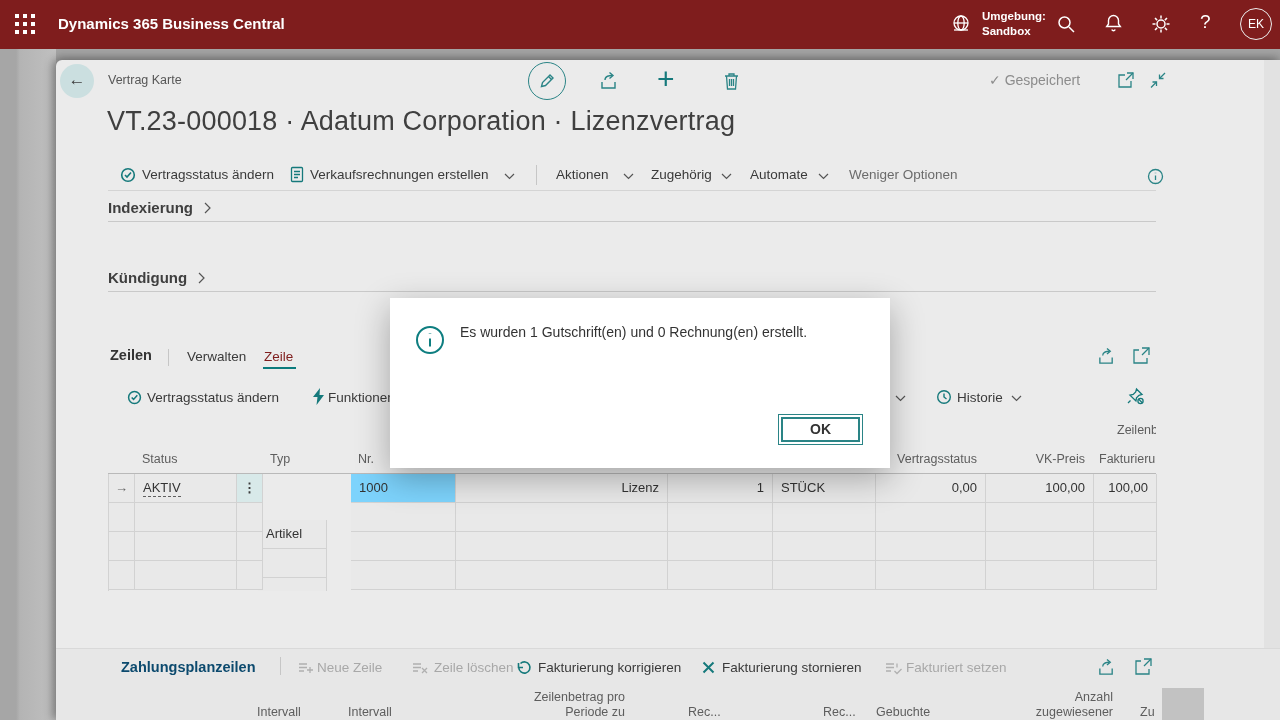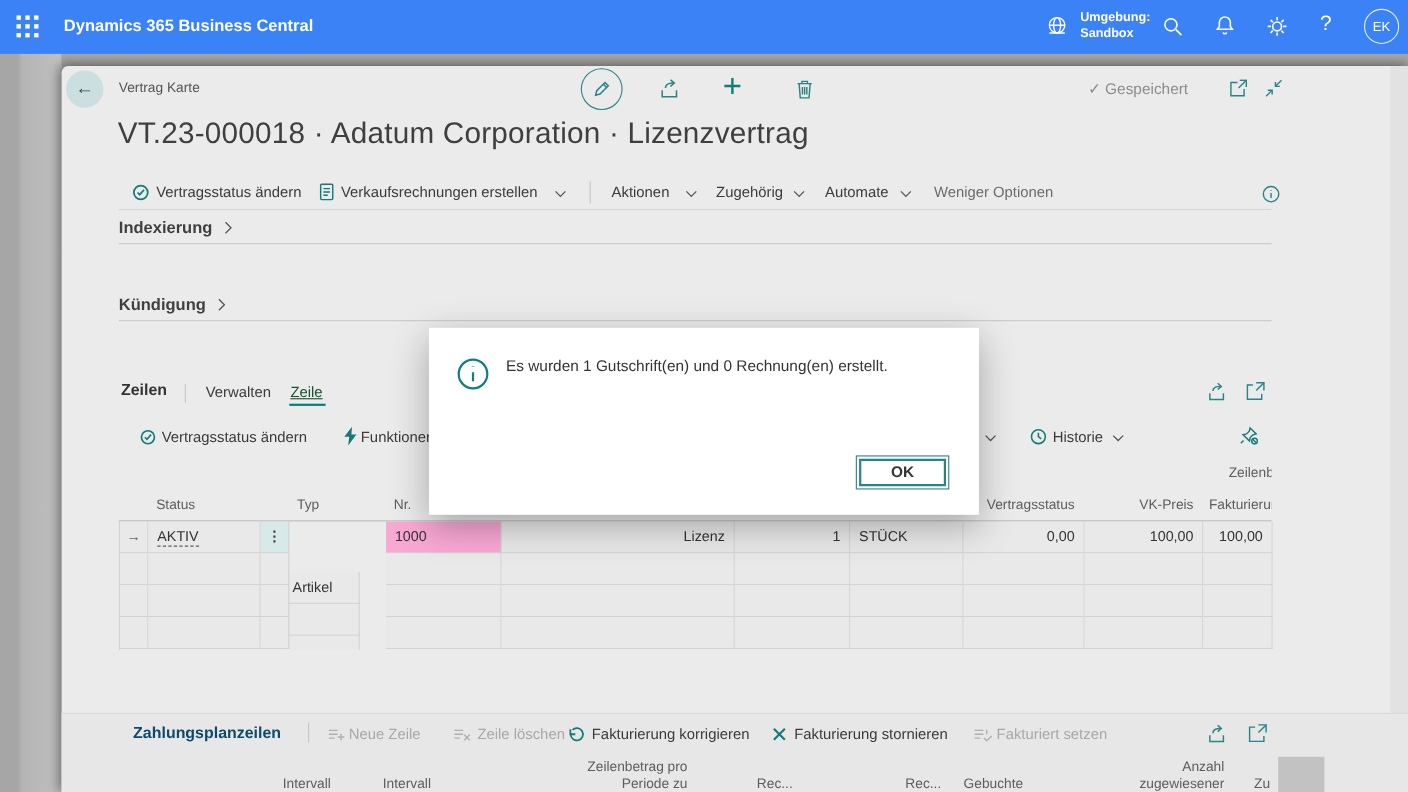--- a/index.html
+++ b/index.html
@@ -8,21 +8,21 @@
   .abs{position:absolute;}
   .t{position:absolute;white-space:nowrap;}
   .lbl{font-size:13.5px;color:#3a3a3a;}
   .gray{color:#6b6b6b;}
   .hdr{font-size:12.5px;color:#5d5d5d;}
   .teal{color:#15797b;}
   .dis{color:#a8a8a8;}
   .vdiv{position:absolute;width:1px;background:#c6c6c6;}
   .hline{position:absolute;height:1px;background:#d4d4d4;}
   
-  .topbar{position:absolute;left:0;top:0;width:1280px;height:49px;background:#3b82f6;color:#fff;}
+  .topbar{position:absolute;left:0;top:0;width:1280px;height:49px;background:#7f1d1d;color:#fff;}
   .topbar .t{color:#fff;}
   
   .card{position:absolute;left:56px;top:60px;width:1224px;height:660px;background:#ebebeb;
         border-radius:6px 0 0 0;box-shadow:-4px 0 10px rgba(0,0,0,.28),0 -3px 8px rgba(0,0,0,.18);}
   .backcircle{position:absolute;left:60px;top:64px;width:34px;height:34px;border-radius:50%;
               background:#cbdfe0;text-align:center;line-height:32px;font-size:17px;color:#3f3f3f;cursor:pointer;}
   .editcircle{position:absolute;left:528px;top:62px;width:38px;height:38px;border-radius:50%;
               border:1px solid #2a8486;box-sizing:border-box;text-align:center;line-height:34px;}
   .title{position:absolute;left:107px;top:106px;font-size:27px;font-weight:300;color:#3f3f3f;letter-spacing:.2px;}
   .chev{display:inline-block;}
@@ -37,30 +37,30 @@
   .c2{left:128px;width:26px;padding:0;text-align:center;}
   .c3{left:149px;width:69px;margin-top:46px;}
   .c4{left:242px;width:105px;}
   .c5{left:347px;width:212px;text-align:right;}
   .c6{left:559px;width:105px;}
   .c7{left:664px;width:103px;}
   .c8{left:767px;width:110px;}
   .c9{left:877px;width:108px;}
   .c10{left:985px;width:63px;}
   .r0{top:0;}.r1{top:29px;}.r2{top:58px;}.r3{top:87px;}
-  .cellsel{background:#f9a8d4;}
+  .cellsel{background:#7dd3fc;}
   .cellmenu{background:#d8e9e9;color:#3c3c3c;font-weight:bold;}
   .optuline{border-bottom:1px dashed #5f5f5f;padding-bottom:1px;}
   
   .modal{position:absolute;left:390px;top:298px;width:500px;height:170px;background:#ffffff;
          box-shadow:0 10px 32px rgba(0,0,0,.30);z-index:50;}
   .okbtn{position:absolute;left:388px;top:116px;width:85px;height:31px;background:#fff;
          border:1px solid #2a8486;box-sizing:border-box;box-shadow:inset 0 0 0 2px #fff,inset 0 0 0 4px #2a8486;
          font-size:14px;font-weight:bold;color:#333;text-align:center;line-height:29px;cursor:pointer;}
-  .tab-active{color:#14532d;text-decoration:underline;}
+  .tab-active{color:#7f1d1d;}
   .tabuline{position:absolute;height:2px;background:#0b7b7d;}
   svg{display:block;}
   .scrolltrack{position:absolute;left:1264px;top:60px;width:16px;height:660px;background:#e2e2e2;}
 </style>
 </head>
 <body>
 
 <div class="screen">
 
   <div class="abs" style="left:0;top:48px;width:56px;height:672px;background:linear-gradient(90deg,#a6a6a6 0px,#a6a6a6 16px,#b4b4b4 20px,#bcbcbc 44px,#c0c0c0 56px);"></div>

